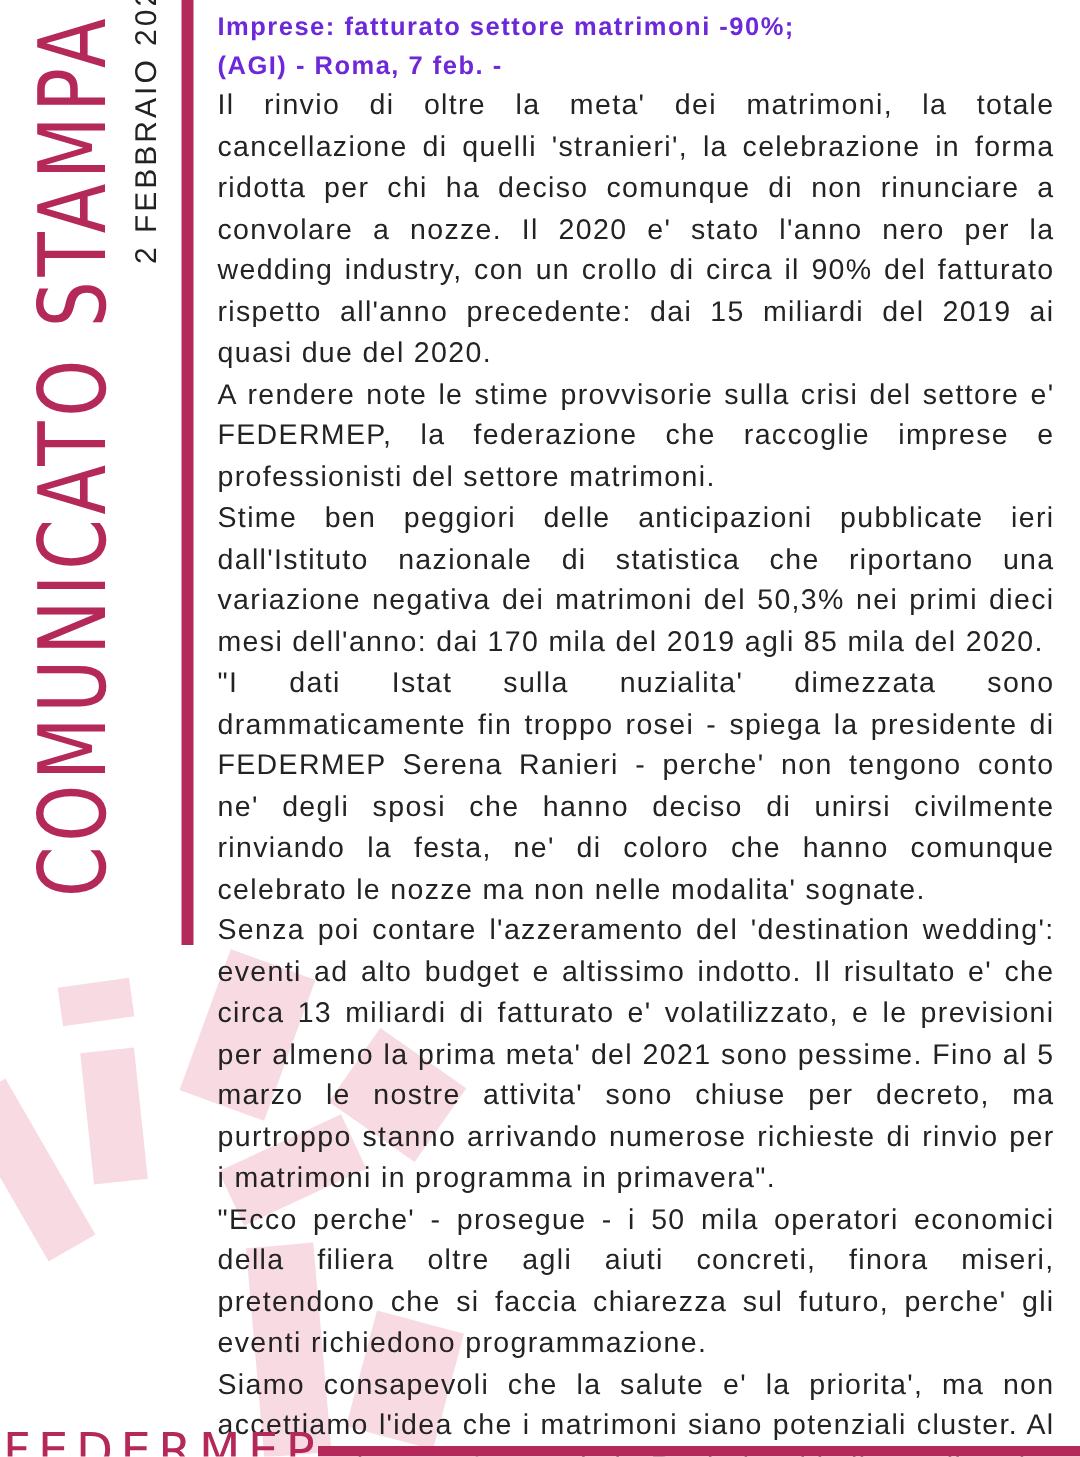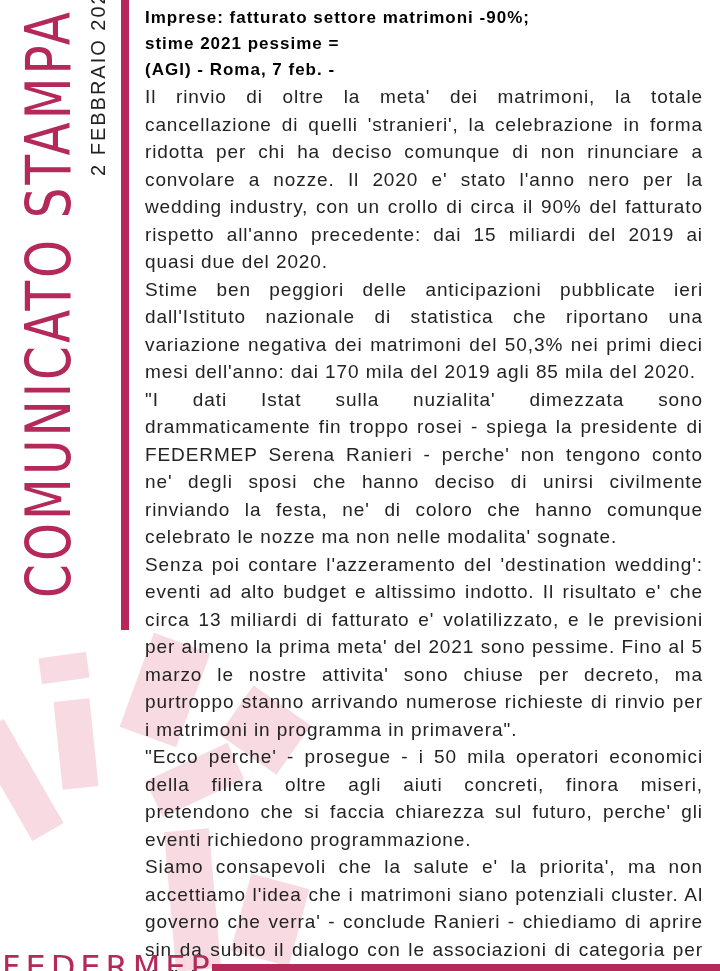--- a/index.html
+++ b/index.html
@@ -37,21 +37,21 @@
   .vbar {
     position:absolute; left:121px; top:0; width:8px; height:630px;
     background:#b5285a; z-index:1;
   }
   .content {
     position:absolute; left:145px; top:5px; width:558px; z-index:2;
     font-family:"Liberation Sans", sans-serif;
   }
   .headline {
     font-weight:bold; font-size:17px; line-height:26px; letter-spacing:1px;
-    color:#000000; margin:0;
+    color:#6d28d9; margin:0;
   }
   .para {
     font-size:19px; line-height:27.5px; letter-spacing:0.9px;
     text-align:justify; margin:0; color:#232323;
   }
   .footer-line { font-size:14.6px; line-height:27.5px; letter-spacing:0.9px; margin:0; color:#232323; }
   .brand {
     position:absolute; left:2px; top:951px; z-index:2;
     font-family:"DejaVu Sans", sans-serif; font-size:32px; color:#b5285a;
     letter-spacing:5px; line-height:1; font-weight:normal;
@@ -72,23 +72,23 @@
 <div class="watermark wm6"></div>
 <div class="watermark wm7"></div>
 <div class="watermark wm8"></div>
 
 <div class="side-title">COMUNICATO STAMPA</div>
 <div class="side-date">2 FEBBRAIO 2021</div>
 <div class="vbar"></div>
 
 <div class="content">
   <p class="headline">Imprese: fatturato settore matrimoni -90%;</p>
-  <p class="headline">stime 2021 pessime  =</p>
   <p class="headline">(AGI) - Roma, 7 feb. -</p>
   <p class="para">Il rinvio di oltre la meta' dei matrimoni, la totale cancellazione di quelli 'stranieri', la celebrazione in forma ridotta per chi ha deciso comunque di non rinunciare a convolare a nozze. Il 2020 e' stato l'anno nero per la wedding industry, con un crollo di circa il 90% del fatturato rispetto all'anno precedente: dai 15 miliardi del 2019 ai quasi due del 2020.</p>
+  <p class="para">A rendere note le stime provvisorie sulla crisi del settore e' FEDERMEP, la federazione che raccoglie imprese e professionisti del settore matrimoni.</p>
   <p class="para">Stime ben peggiori delle anticipazioni pubblicate ieri dall'Istituto nazionale di statistica che riportano una variazione negativa dei matrimoni del 50,3% nei primi dieci mesi dell'anno: dai 170 mila del 2019 agli 85 mila del 2020.</p>
   <p class="para">"I dati Istat sulla nuzialita' dimezzata sono drammaticamente fin troppo rosei - spiega la presidente di FEDERMEP Serena Ranieri - perche' non tengono conto ne' degli sposi che hanno deciso di unirsi civilmente rinviando la festa, ne' di coloro che hanno comunque celebrato le nozze ma non nelle modalita' sognate.</p>
   <p class="para">Senza poi contare l'azzeramento del 'destination wedding': eventi ad alto budget e altissimo indotto. Il risultato e' che circa 13 miliardi di fatturato e' volatilizzato, e le previsioni per almeno la prima meta' del 2021 sono pessime. Fino al 5 marzo le nostre attivita' sono chiuse per decreto, ma purtroppo stanno arrivando numerose richieste di rinvio per i matrimoni in programma in primavera".</p>
   <p class="para">"Ecco perche' - prosegue - i 50 mila operatori economici della filiera oltre agli aiuti concreti, finora miseri, pretendono che si faccia chiarezza sul futuro, perche' gli eventi richiedono programmazione.</p>
   <p class="para">Siamo consapevoli che la salute e' la priorita', ma non accettiamo l'idea che i matrimoni siano potenziali cluster. Al governo che verra' - conclude Ranieri - chiediamo di aprire sin da subito il dialogo con le associazioni di categoria per definire i protocolli sanitari in tempo utile, prima che la stagione vada in fumo".</p>
   <p class="footer-line">(AGI)Red/Ing 021220 FEB 21</p>
 </div>
 
 <div class="brand">FEDERMEP</div>
 <div class="hbar"></div>

